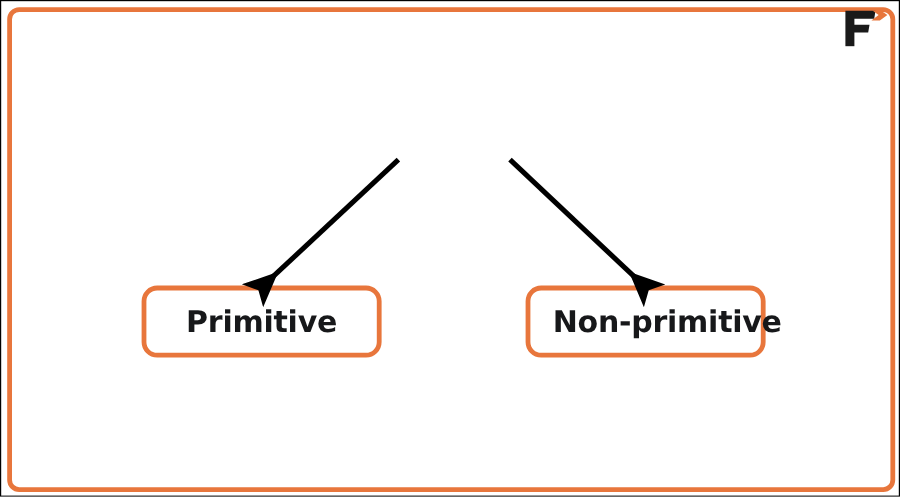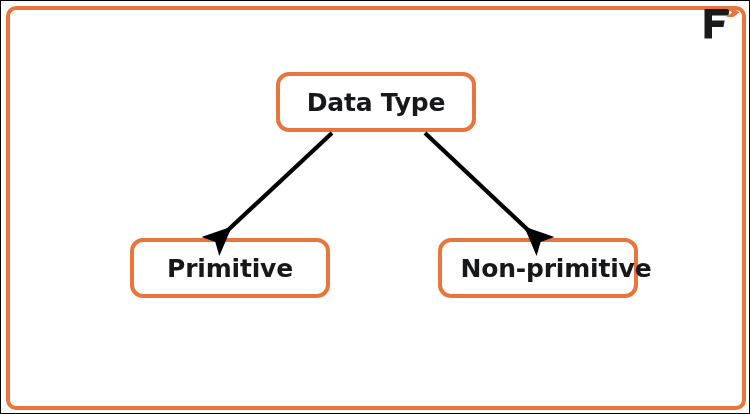--- a/index.html
+++ b/index.html
@@ -56,21 +56,21 @@
   .node-label {
     font-family: "DejaVu Sans", sans-serif;
     font-weight: bold;
     font-size: 25px;
     color: #17181a;
     letter-spacing: -0.2px;
     white-space: nowrap;
     line-height: 1;
   }
   #node-root  { left: 275px; top: 71px;  }
-  #node-left  { left: 117px; top: 237px; margin-left: 12px; }
+  #node-left  { left: 117px; top: 237px; }
   #node-right { left: 437px; top: 237px; padding-left: 36px; }
 
   
   #edges {
     position: absolute;
     left: 0;
     top: 0;
     width: 750px;
     height: 414px;
     pointer-events: none;
@@ -87,23 +87,20 @@
     <svg width="40" height="31" viewBox="0 0 40 31" xmlns="http://www.w3.org/2000/svg">
       <g>
         <path d="M4.5 30.5 L12.0 30.5 L12.0 19.0 L23.5 19.0 L24.6 12.6 L12.0 12.6 L12.0 7.6 L28.5 7.6 L29.6 1.0 L4.5 1.0 Z" fill="#1a1a1a"></path>
       </g>
       <g>
         <path d="M27.0 0.8 L34.0 0.8 L39.5 4.6 L33.2 9.0 L26.2 9.0 L32.2 4.6 Z" fill="#e8763c"></path>
       </g>
     </svg>
   </div>
 
-  <div class="node" id="node-root">
-    <span class="node-label">Data Type</span>
-  </div>
 
   <div class="node" id="node-left">
     <span class="node-label">Primitive</span>
   </div>
 
   <div class="node" id="node-right">
     <span class="node-label">Non-primitive</span>
   </div>
 
   <svg id="edges" viewBox="0 0 750 414" xmlns="http://www.w3.org/2000/svg">

